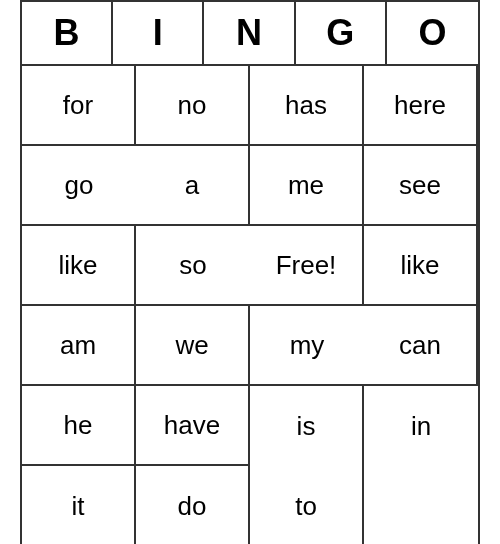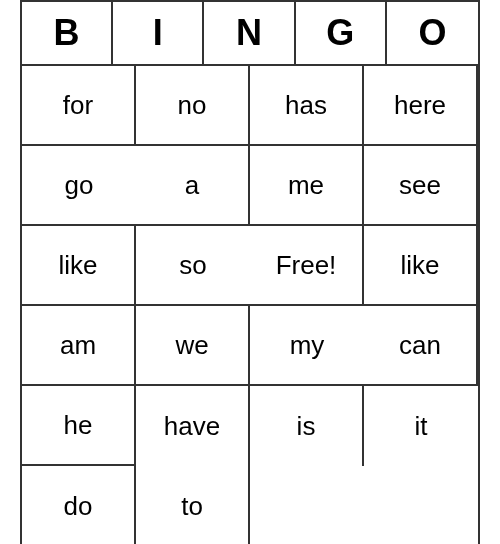--- a/index.html
+++ b/index.html
@@ -91,17 +91,18 @@
     <div class="bingo-cell">so</div>
     <div class="bingo-cell">Free!</div>
     <div class="bingo-cell">like</div>
     <div class="bingo-cell">am</div>
     <div class="bingo-cell">we</div>
     <div class="bingo-cell">my</div>
     <div class="bingo-cell">can</div>
     <div class="bingo-cell">he</div>
     <div class="bingo-cell">have</div>
     <div class="bingo-cell">is</div>
+    <div class="bingo-cell">in</div>
     <div class="bingo-cell">it</div>
     <div class="bingo-cell">do</div>
     <div class="bingo-cell">to</div>
   </div>
 </div>
 
 </body></html>

